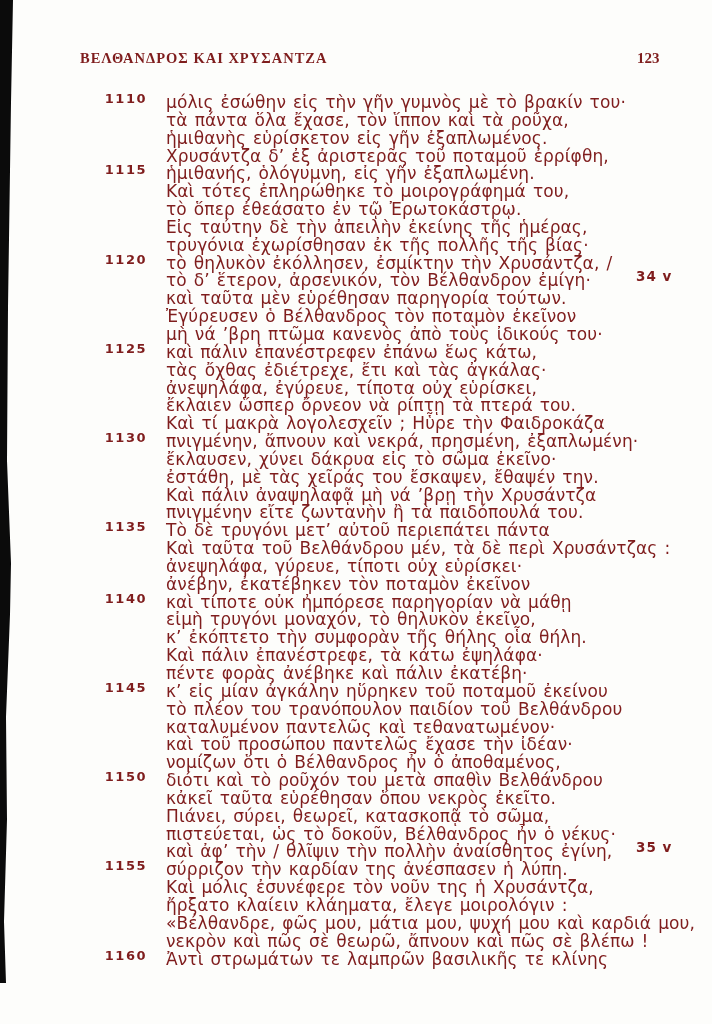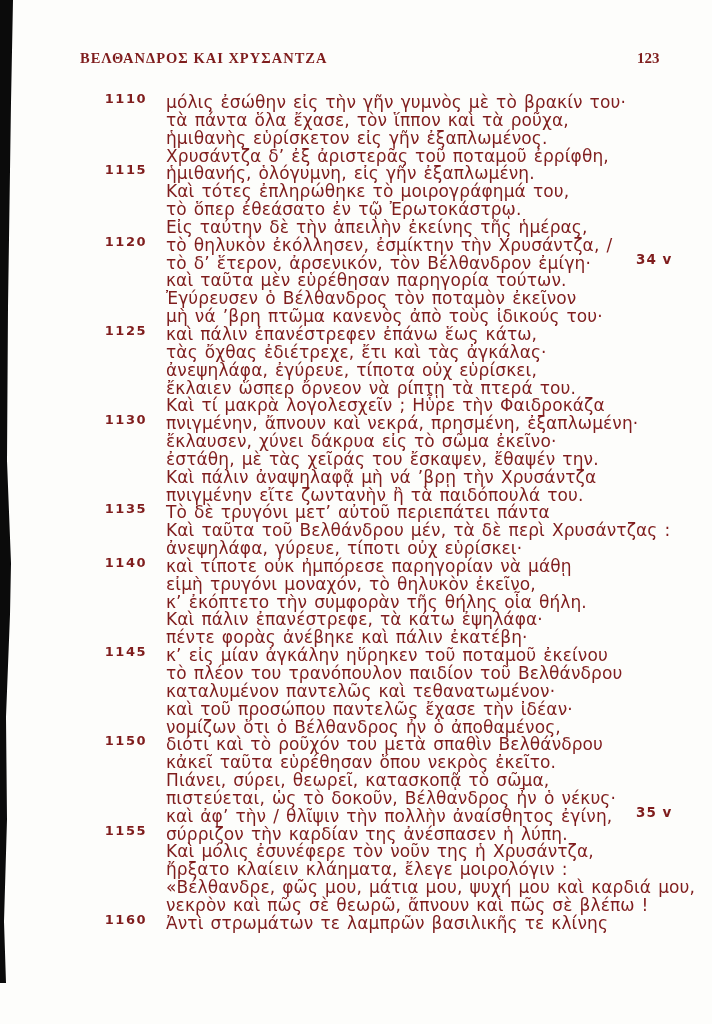--- a/index.html
+++ b/index.html
@@ -110,20 +110,24 @@
       </div>
       <div class="verse-row">
         <span class="line-number"></span>
         <span class="verse-text">τὸ ὅπερ ἐθεάσατο ἐν τῷ Ἐρωτοκάστρῳ.</span>
       </div>
       <div class="verse-row">
         <span class="line-number"></span>
         <span class="verse-text">Εἰς ταύτην δὲ τὴν ἀπειλὴν ἐκείνης τῆς ἡμέρας,</span>
       </div>
       <div class="verse-row">
+        <span class="line-number"></span>
+        <span class="verse-text">τρυγόνια ἐχωρίσθησαν ἐκ τῆς πολλῆς τῆς βίας·</span>
+      </div>
+      <div class="verse-row">
         <span class="line-number">1120</span>
         <span class="verse-text">τὸ θηλυκὸν ἐκόλλησεν, ἐσμίκτην τὴν Χρυσάντζα, /</span>
       </div>
       <div class="verse-row">
         <span class="line-number"></span>
         <span class="verse-text">τὸ δ’ ἕτερον, ἀρσενικόν, τὸν Βέλθανδρον ἐμίγη·</span>
         <span class="folio-note">34 v</span>
       </div>
       <div class="verse-row">
         <span class="line-number"></span>
@@ -181,20 +185,24 @@
         <span class="line-number">1135</span>
         <span class="verse-text">Τὸ δὲ τρυγόνι μετ’ αὐτοῦ περιεπάτει πάντα</span>
       </div>
       <div class="verse-row">
         <span class="line-number"></span>
         <span class="verse-text">Καὶ ταῦτα τοῦ Βελθάνδρου μέν, τὰ δὲ περὶ Χρυσάντζας :</span>
       </div>
       <div class="verse-row">
         <span class="line-number"></span>
         <span class="verse-text">ἀνεψηλάφα, γύρευε, τίποτι οὐχ εὑρίσκει·</span>
+      </div>
+      <div class="verse-row">
+        <span class="line-number"></span>
+        <span class="verse-text">ἀνέβην, ἐκατέβηκεν τὸν ποταμὸν ἐκεῖνον</span>
       </div>
       <div class="verse-row">
         <span class="line-number">1140</span>
         <span class="verse-text">καὶ τίποτε οὐκ ἠμπόρεσε παρηγορίαν νὰ μάθῃ</span>
       </div>
       <div class="verse-row">
         <span class="line-number"></span>
         <span class="verse-text">εἰμὴ τρυγόνι μοναχόν, τὸ θηλυκὸν ἐκεῖνο,</span>
       </div>
       <div class="verse-row">

